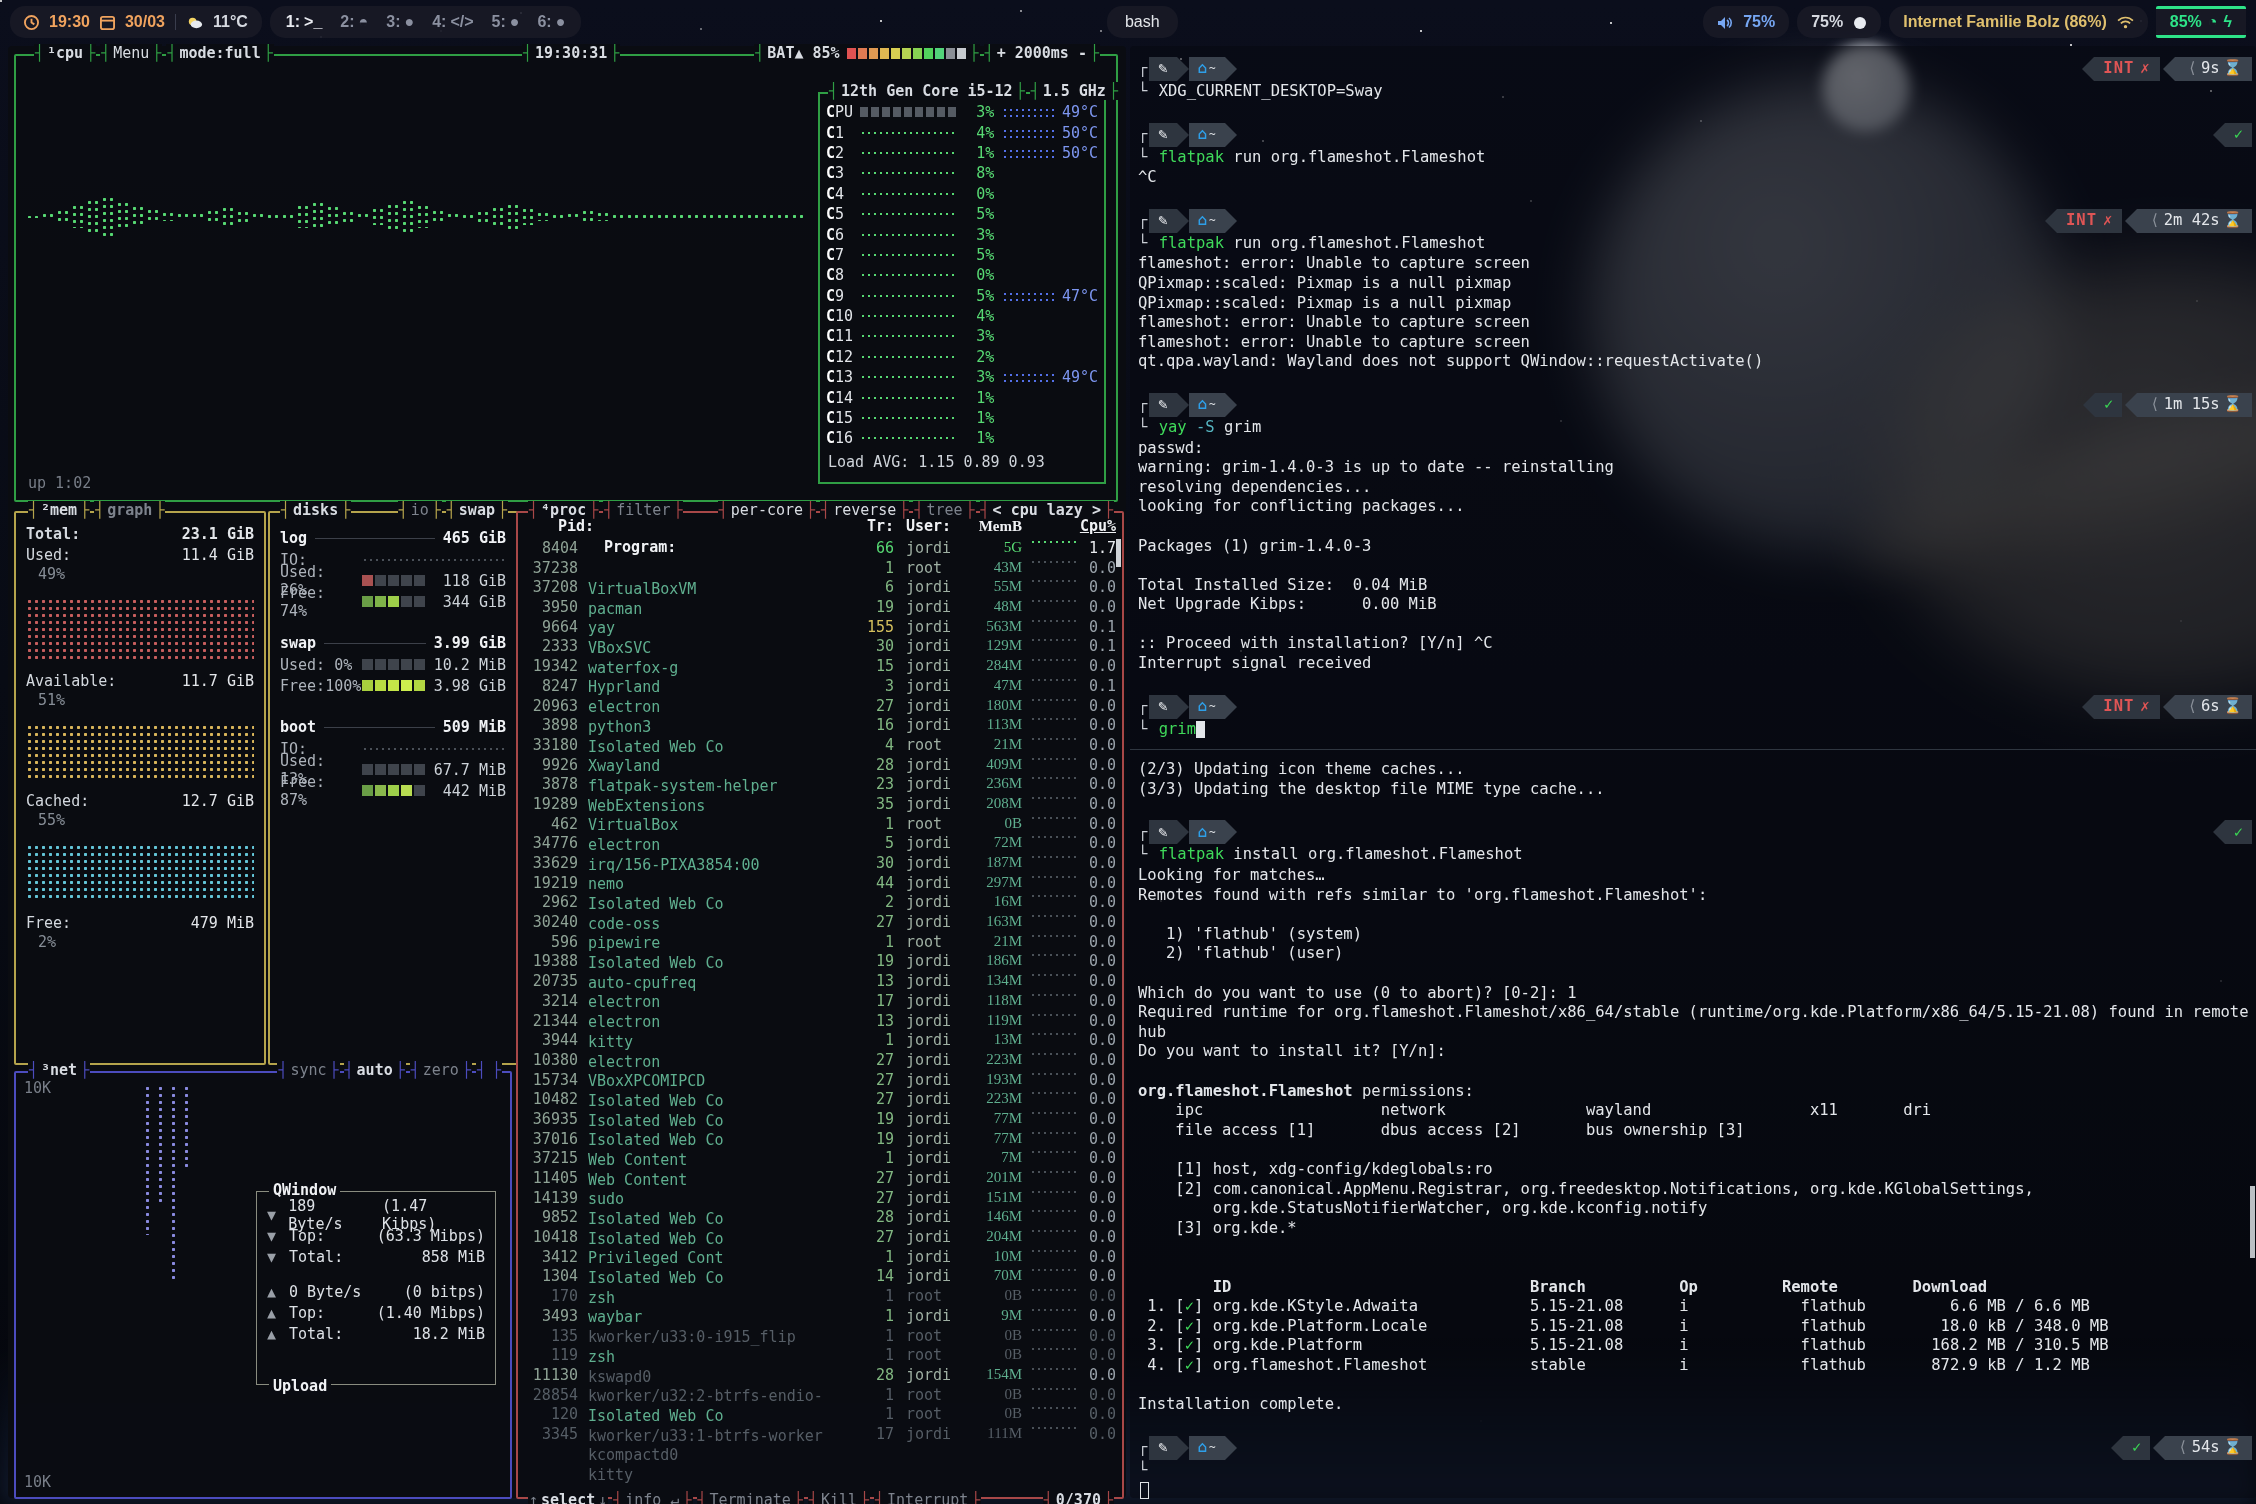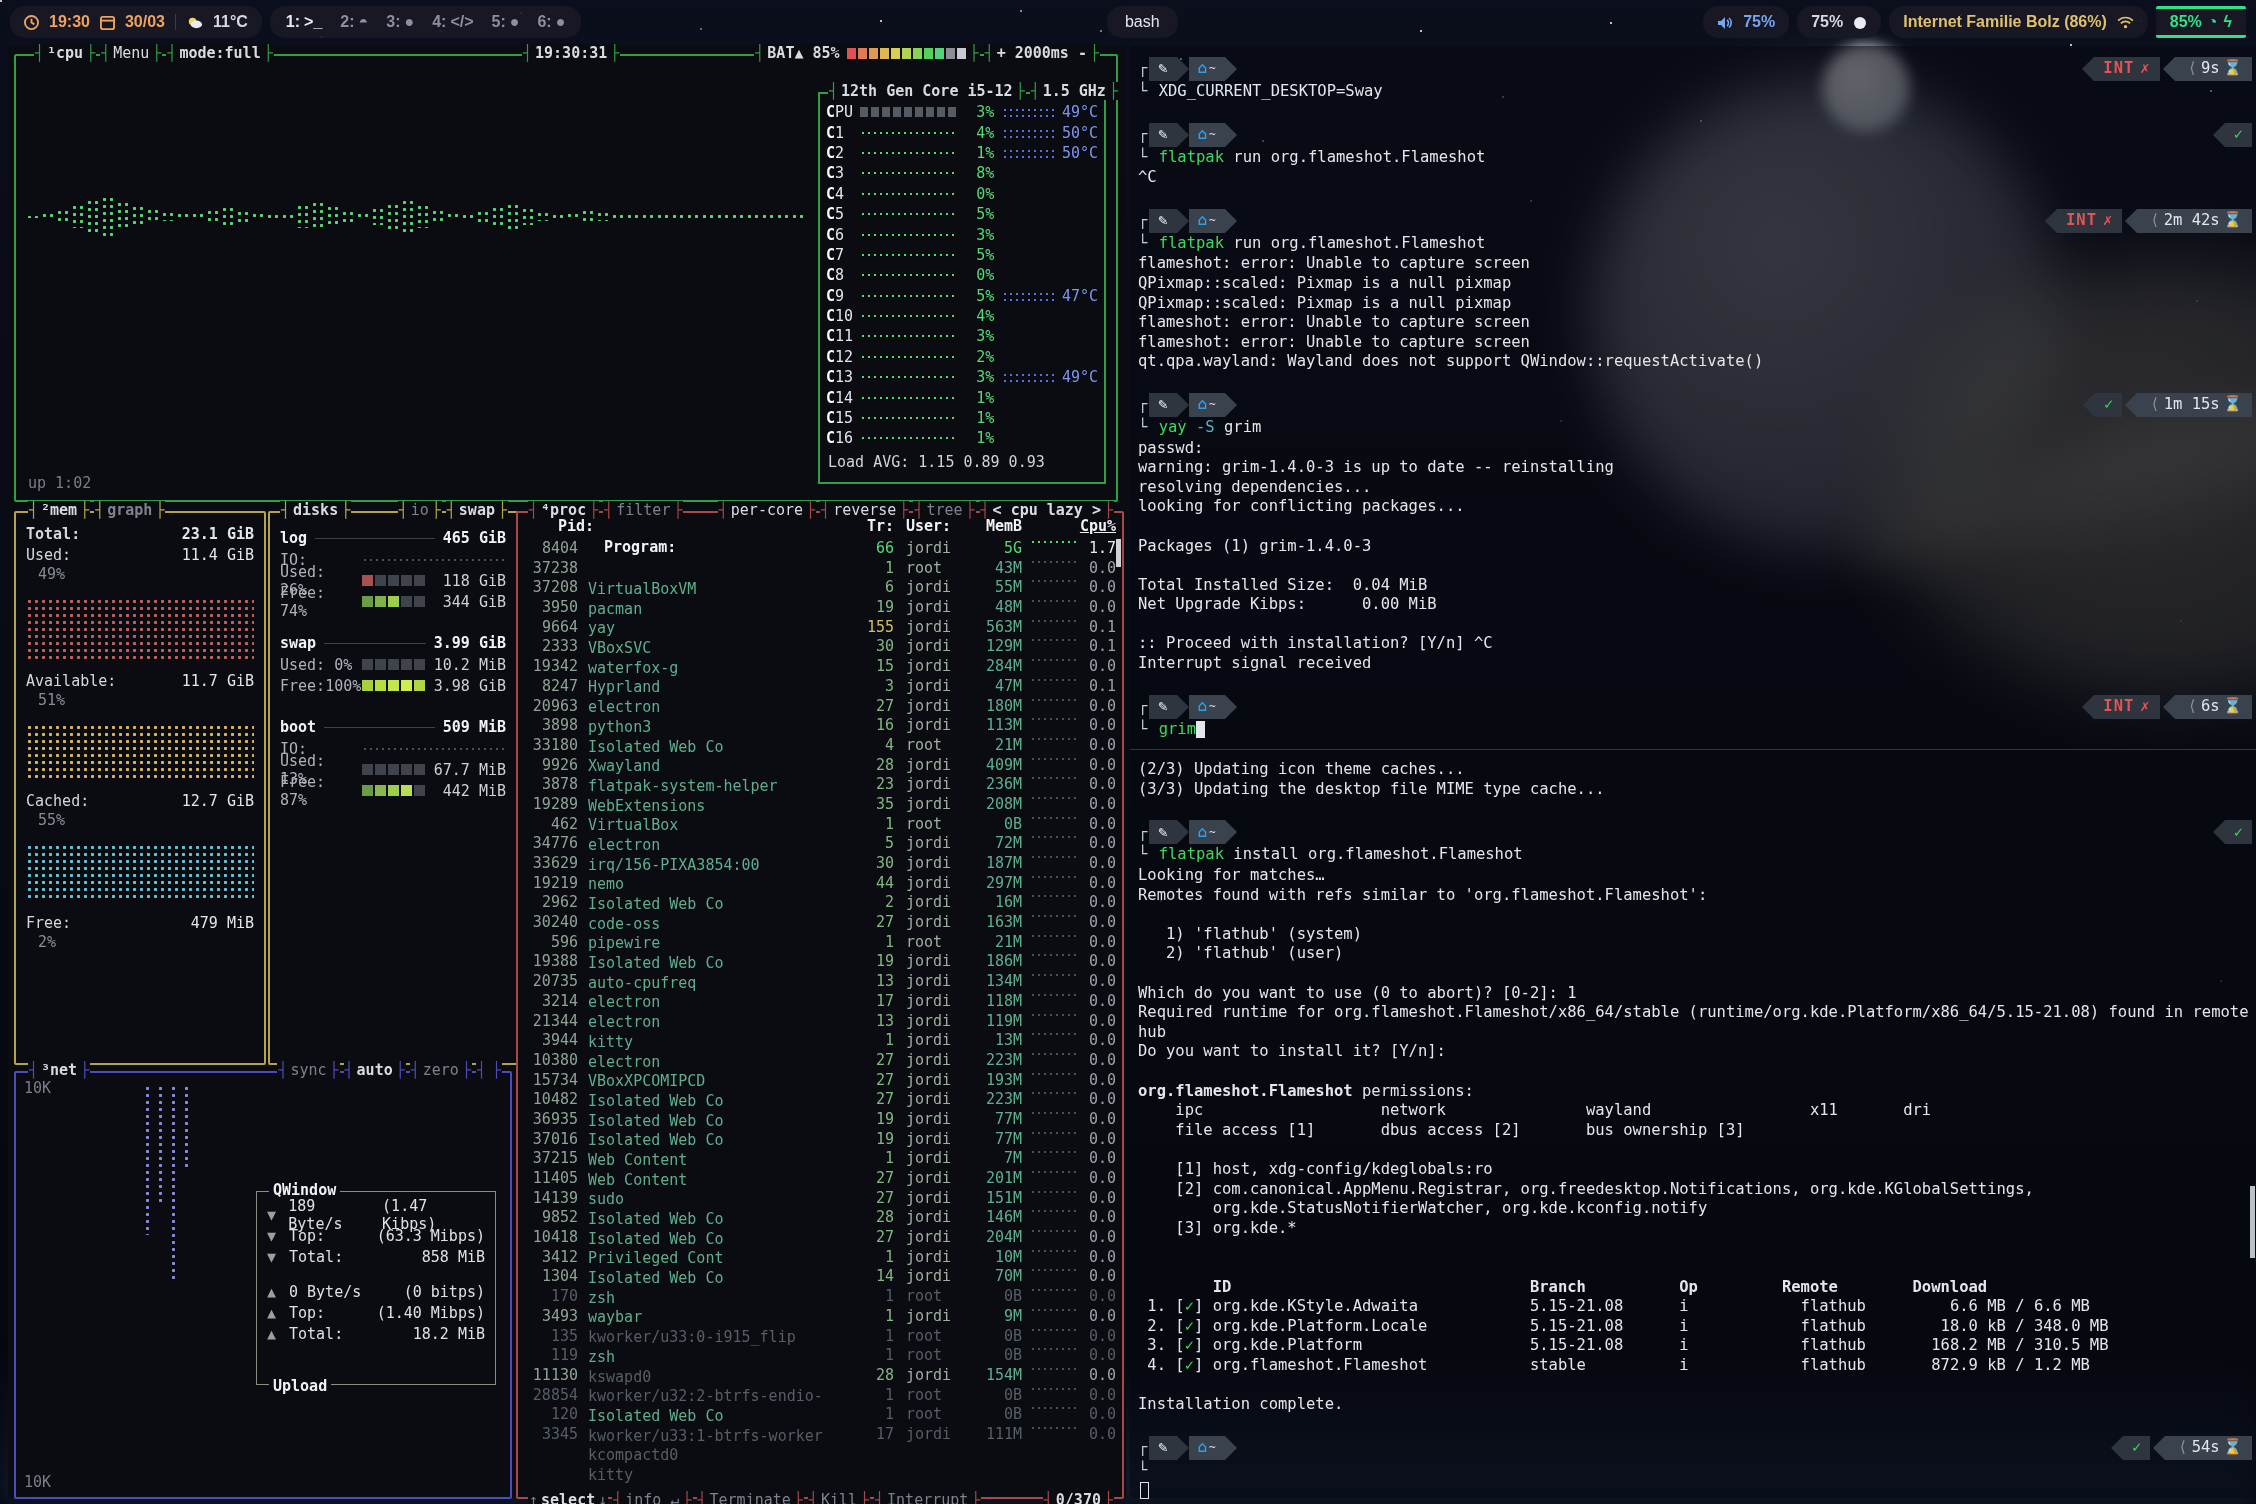--- a/index.html
+++ b/index.html
@@ -83,21 +83,21 @@
   .blocks{display:flex;gap:2px;} .blocks i{width:11px;height:11px;display:block;}
   .dval{margin-left:auto;color:#ccd2d8;}
   
   .phead{display:flex;align-items:center;height:22px;padding:2px 6px 0 22px;font-weight:bold;color:#f0f2f5;}
   .prows{overflow:hidden;position:absolute;top:26px;bottom:6px;left:2px;right:2px;}
   .prow{display:flex;align-items:flex-start;height:19.7px;padding:0 4px;}
   .c-pid{width:54px;text-align:right;color:#8fa396;}
   .c-prog{flex:1;margin-left:10px;color:#5faf8f;white-space:nowrap;overflow:hidden;margin-top:41px;}
   .c-tr{width:34px;text-align:right;color:#82b882;}
   .c-user{width:58px;margin-left:12px;color:#9fb0a3;}
-  .c-mem{width:58px;text-align:right;color:#5faf8f;}
+  .c-mem{width:58px;text-align:right;color:#5faf8f;font-family:Liberation Serif, serif;}
   .c-dots{width:46px;margin-left:8px;--dc:#4a5158;height:5px;}
   .c-cpu{width:40px;text-align:right;color:#9aa3ab;}
   .prow.dim .c-pid,.prow.dim .c-prog,.prow.dim .c-tr,.prow.dim .c-user,.prow.dim .c-mem,.prow.dim .c-cpu{color:#565e66;}
   .prow.hl .c-mem,.prow.hl .c-tr{color:#57d973;} .prow.hl .c-dots{--dc:#57d973;} .prow.hl .c-cpu{color:#e8eaee;}
   .prow.ty .c-tr{color:#d4c05e;}
   .pscroll{position:absolute;right:1px;top:26px;width:5px;height:28px;background:#cfd3d8;}
   
   .axlab{position:absolute;left:8px;color:#787e88;}
   .nbars{position:absolute;left:128px;top:12px;display:flex;align-items:flex-start;gap:4px;}
   .nbars .nb{width:9px;--dc:#8a8ae0;}

